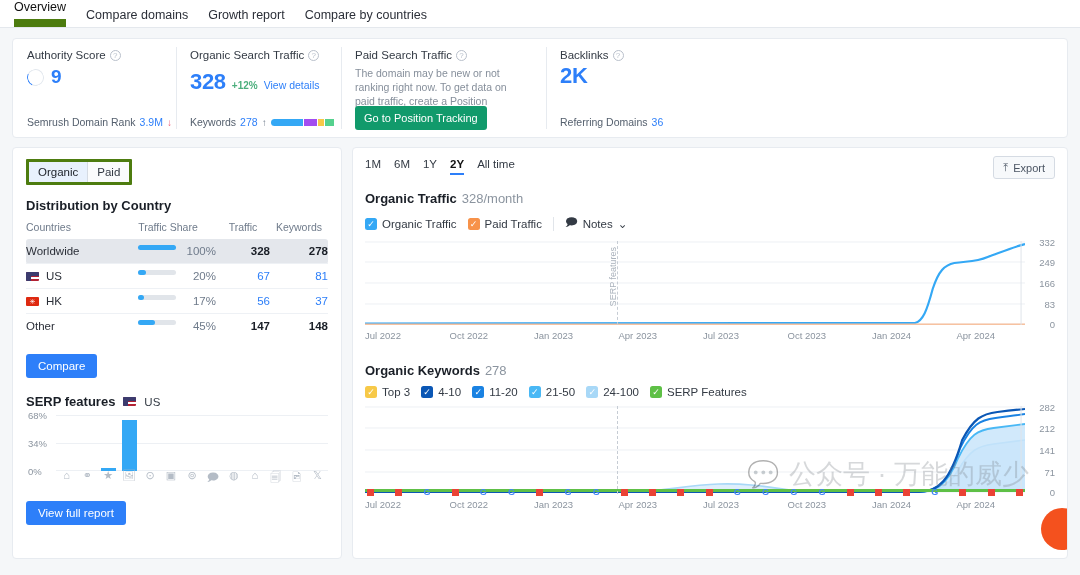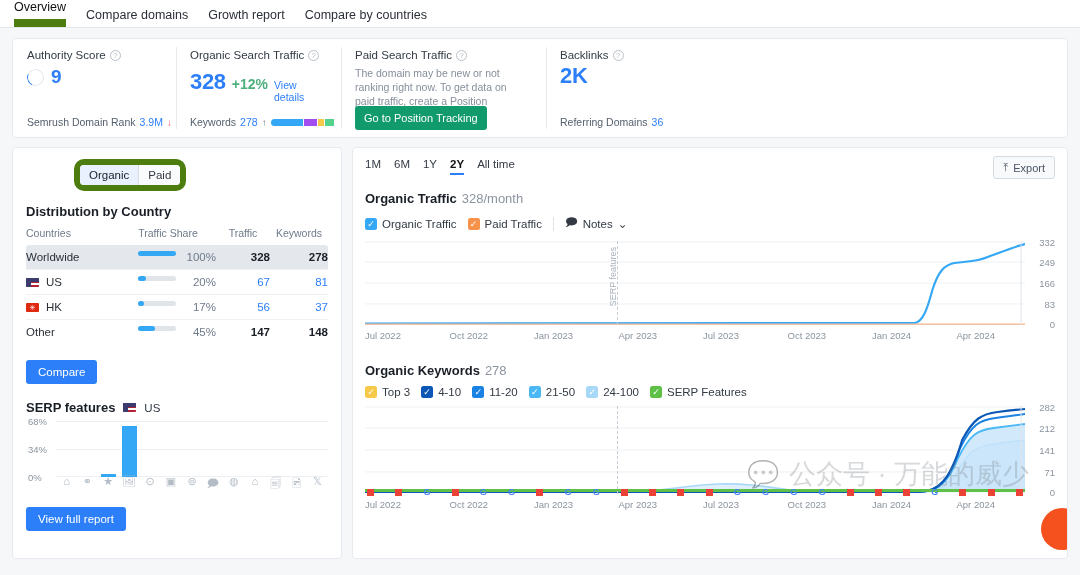--- a/index.html
+++ b/index.html
@@ -61,21 +61,21 @@
     font-size:22px; font-weight:bold; color:#2d7ff9;
     margin-top:6px; letter-spacing:-0.3px;
   }
   .as-row { display:flex; align-items:center; gap:7px; margin-top:5px; }
   .as-gauge {
     width:17px; height:17px; border-radius:50%;
     border:1.6px solid #e3e8ee; border-left-color:#2d7ff9;
     transform:rotate(-20deg);
   }
   .as-val { font-size:19px; font-weight:bold; color:#2d7ff9; }
-  .delta { font-size:14px; color:#4caf7d; font-weight:bold; }
+  .delta { font-size:10px; color:#4caf7d; font-weight:bold; }
   .link { font-size:10.5px; color:#2d7ff9; cursor:pointer; }
   .inline-row { display:flex; align-items:baseline; gap:6px; }
   .card-foot {
     position:absolute; bottom:9px; left:14px;
     font-size:10.5px; color:#55606e;
     display:flex; align-items:center; gap:4px;
     white-space:nowrap;
   }
   .foot-val { color:#2d7ff9; }
   .arrow-dn { color:#f0637c; font-size:10px; }
@@ -95,21 +95,21 @@
     margin:9px 12px 0 12px;
     display:flex;
     gap:10px;
     height:412px;
   }
   .panel { background:#fff; border:1px solid #e7ebf0; border-radius:4px; }
   .left { width:330px; padding:11px 13px; position:relative; }
   .right { flex:1; padding:10px 12px 0 12px; position:relative; overflow:hidden; }
 
   
-  .seg { display:inline-flex; border:6px solid #4d7c0f; border-radius:10px; overflow:hidden;margin-left:48px; }
+  .seg { display:inline-flex; border:3px solid #4d7c0f; border-radius:1px; overflow:hidden; }
   .seg span {
     font-size:11.5px; padding:4px 9px; cursor:pointer;
     background:#fafbfc; color:#333a44;
   }
   .seg span.on { background:#e8f1fd; color:#1a1f27; border-right:1px solid #d5dbe3; }
 
   .sec-title { font-size:13px; font-weight:bold; color:#1a1f27; margin:13px 0 8px; }
 
   
   table.ctry { width:100%; border-collapse:collapse; }

